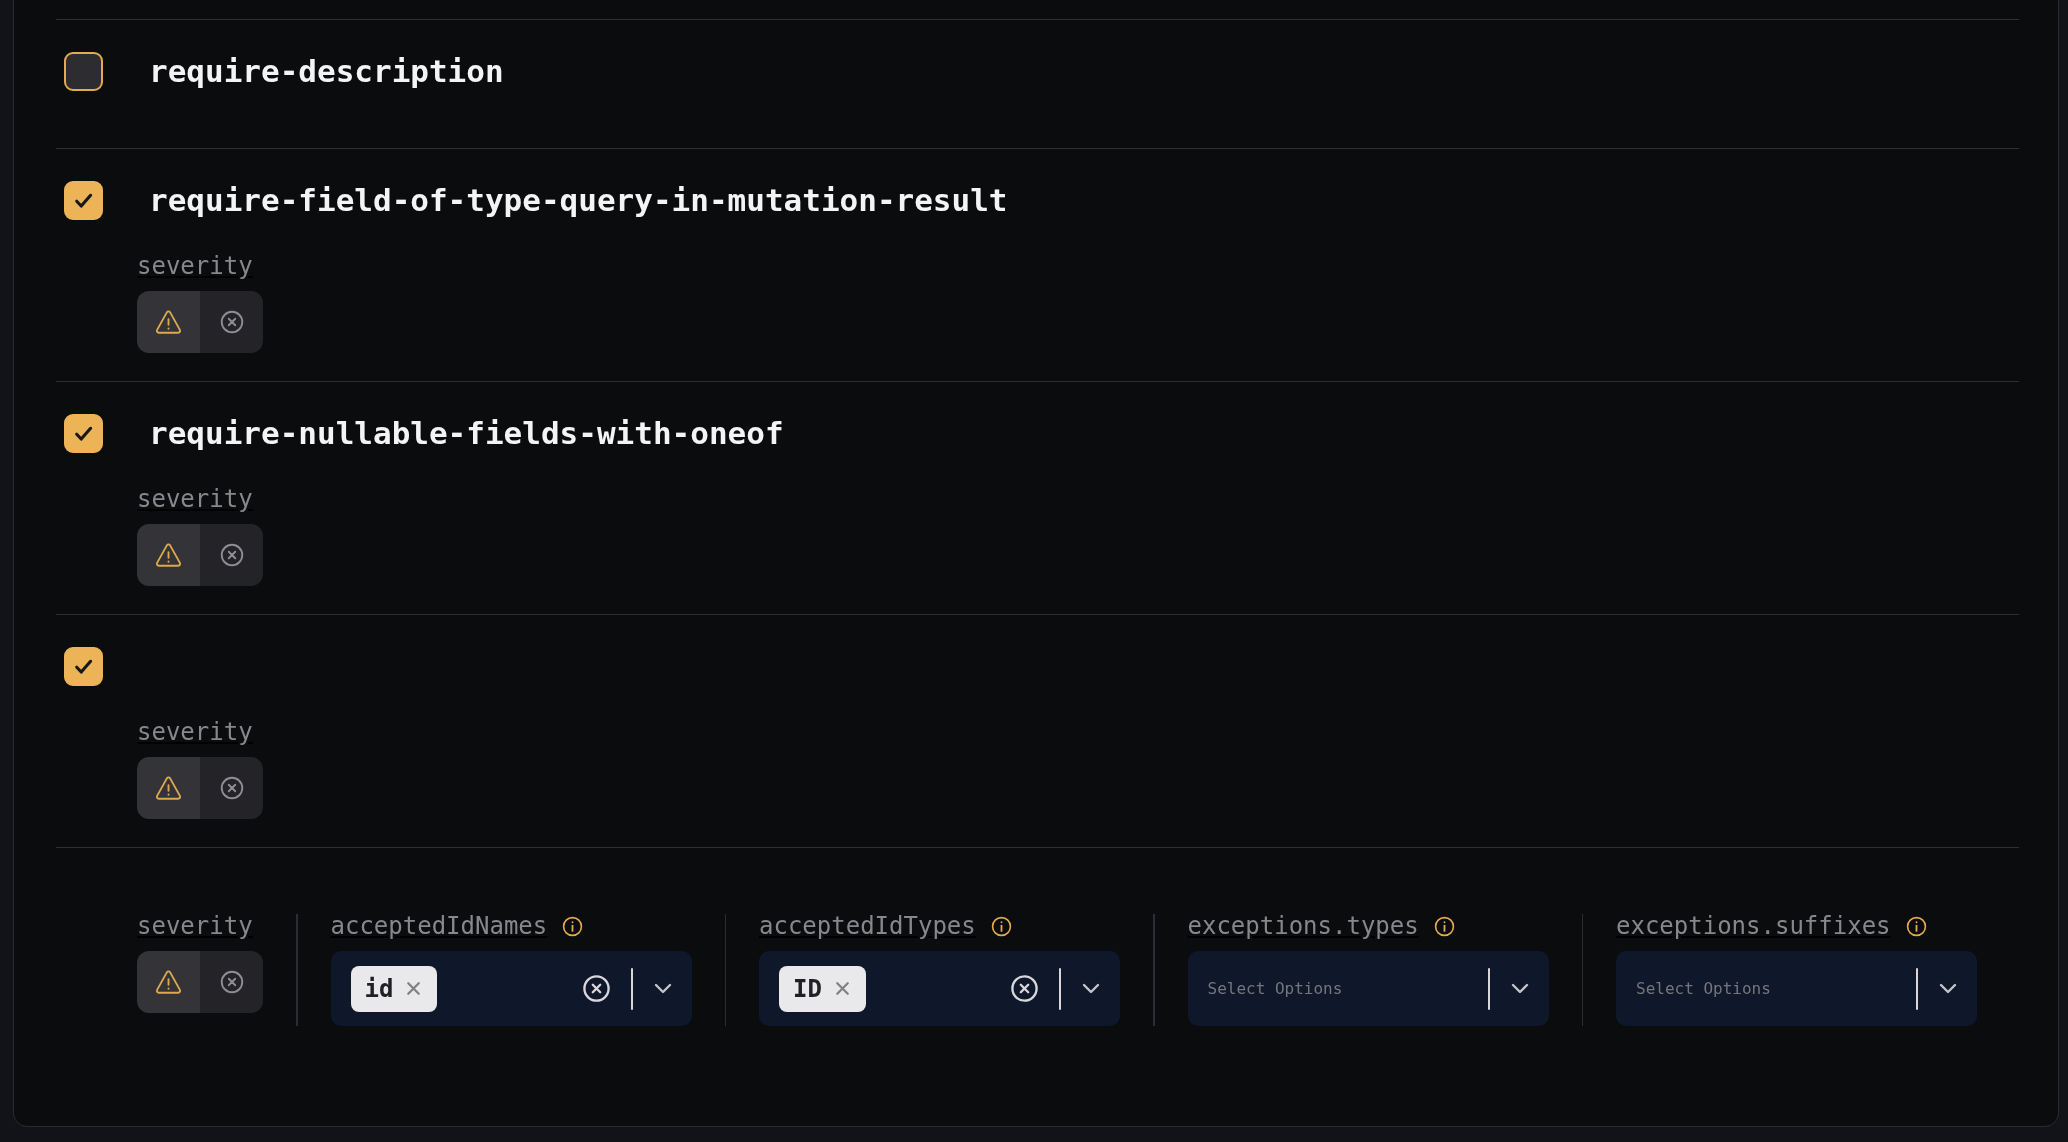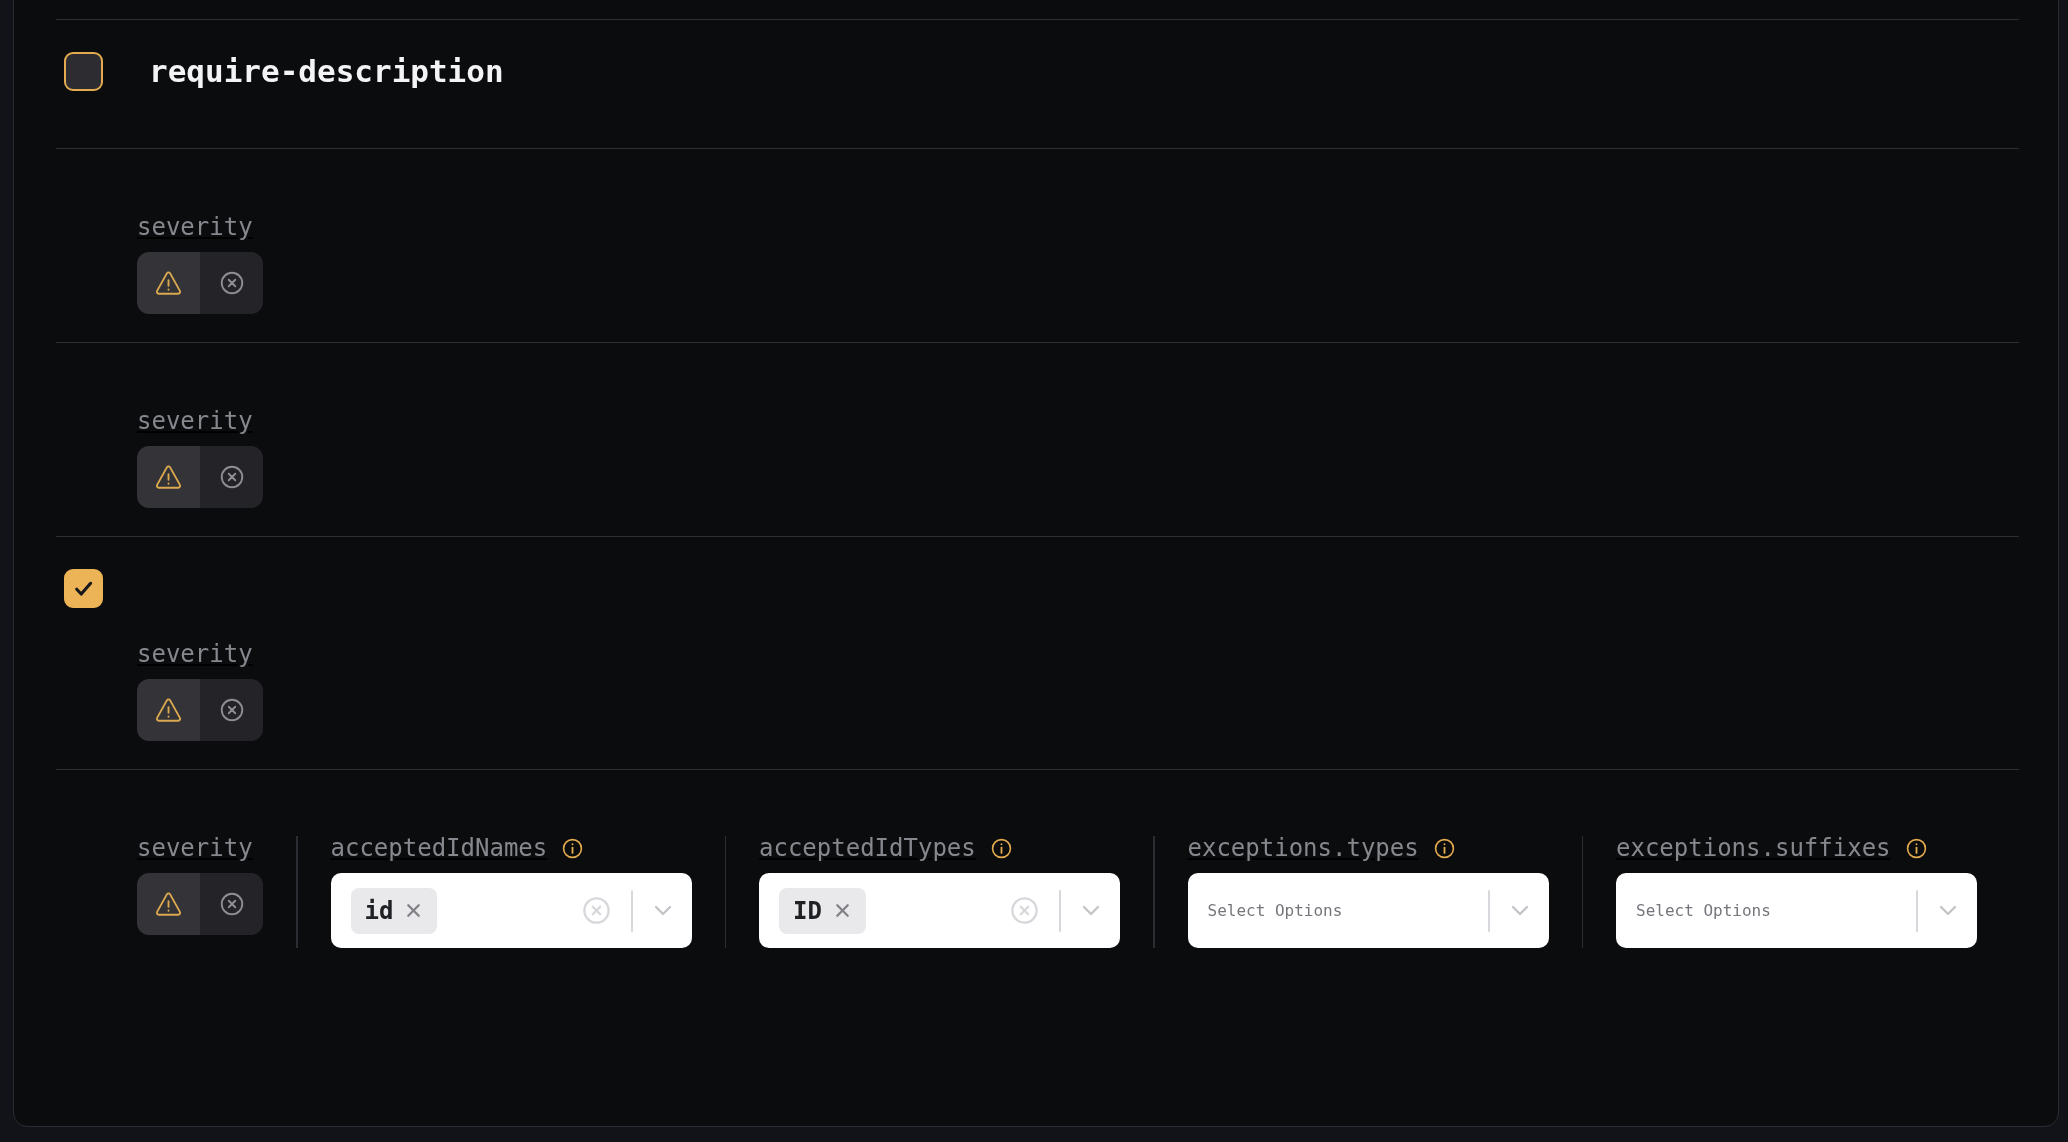--- a/index.html
+++ b/index.html
@@ -47,21 +47,21 @@
 
   .seg-group { display:flex; width:126px; height:62px; border-radius:12px; overflow:hidden; }
   .seg { flex:1; display:flex; align-items:center; justify-content:center;
          background:#242428; border:none; cursor:pointer; }
   .seg.selected { background:#333338; }
   .icon-warn { width:29px; height:27px; fill:none; stroke:#dca94f; stroke-width:1.6;
                stroke-linecap:round; stroke-linejoin:round; }
   .icon-xcircle { width:28px; height:28px; fill:none; stroke:#8d8e94; stroke-width:1.6; stroke-linecap:round; }
 
   .mselect {
-    width:361px; height:75px; background:#ffffff; border-radius:10px;
+    width:361px; height:75px; background:#0f172a; border-radius:10px;
     display:flex; align-items:center; padding:0 20px; cursor:pointer;
   }
   .chip { display:inline-flex; align-items:center; gap:11px;
           background:#e9e9ec; border-radius:8px; height:46px; padding:0 14px; }
   .chip-label { font-size:24px; font-weight:bold; color:#202124; }
   .chip-x { width:19px; height:19px; stroke:#808186; stroke-width:2.4; fill:none; stroke-linecap:round; cursor:pointer; }
   .placeholder { font-size:16px; color:#75767c; white-space:nowrap; }
   .ms-right { margin-left:auto; display:flex; align-items:center; }
   .clear-btn { width:33px; height:33px; fill:none; stroke:#d8d8dc; stroke-width:1.7; stroke-linecap:round; cursor:pointer; }
   .ms-vline { width:2px; height:42px; background:#d8d8dc; border-radius:1px; margin:0 21px 0 18px; }
@@ -76,20 +76,28 @@
       <div class="rule-row no-options">
     <div class="rule-main">
       <span class="checkbox">
         
       </span>
       <span class="rule-name">require-description</span>
     </div>
 
   </div>
       <div class="rule-row">
+    <div class="rule-main">
+      <span class="checkbox checked">
+        <svg viewBox="0 0 24 24">
+              <path d="M5.5 12.7l4.3 4.6L18.8 7"></path>
+            </svg>
+      </span>
+      <span class="rule-name">require-field-of-type-query-in-mutation-result</span>
+    </div>
     <div class="rule-options">
           <div class="opt">
     <div class="opt-label-row">
       <span class="opt-label">severity</span>
     </div>
     <div class="seg-group">
       <button class="seg seg-warn selected">
         <svg class="icon-warn" viewBox="0 0 24 23">
           <path d="M10.6 2.9 L2.3 17.8 a1.6 1.6 0 0 0 1.4 2.4 h16.6 a1.6 1.6 0 0 0 1.4 -2.4 L13.4 2.9 a1.6 1.6 0 0 0 -2.8 0 Z"></path>
           <line x1="12" y1="8.6" x2="12" y2="13.4"></line>
@@ -100,20 +108,28 @@
         <svg class="icon-xcircle" viewBox="0 0 24 24">
           <circle cx="12" cy="12" r="8.8"></circle>
                   <path d="M9.2 9.2l5.6 5.6M14.8 9.2l-5.6 5.6"></path>
         </svg>
       </button>
     </div>
   </div>
         </div>
   </div>
       <div class="rule-row">
+    <div class="rule-main">
+      <span class="checkbox checked">
+        <svg viewBox="0 0 24 24">
+              <path d="M5.5 12.7l4.3 4.6L18.8 7"></path>
+            </svg>
+      </span>
+      <span class="rule-name">require-nullable-fields-with-oneof</span>
+    </div>
     <div class="rule-options">
           <div class="opt">
     <div class="opt-label-row">
       <span class="opt-label">severity</span>
     </div>
     <div class="seg-group">
       <button class="seg seg-warn selected">
         <svg class="icon-warn" viewBox="0 0 24 23">
           <path d="M10.6 2.9 L2.3 17.8 a1.6 1.6 0 0 0 1.4 2.4 h16.6 a1.6 1.6 0 0 0 1.4 -2.4 L13.4 2.9 a1.6 1.6 0 0 0 -2.8 0 Z"></path>
           <line x1="12" y1="8.6" x2="12" y2="13.4"></line>

